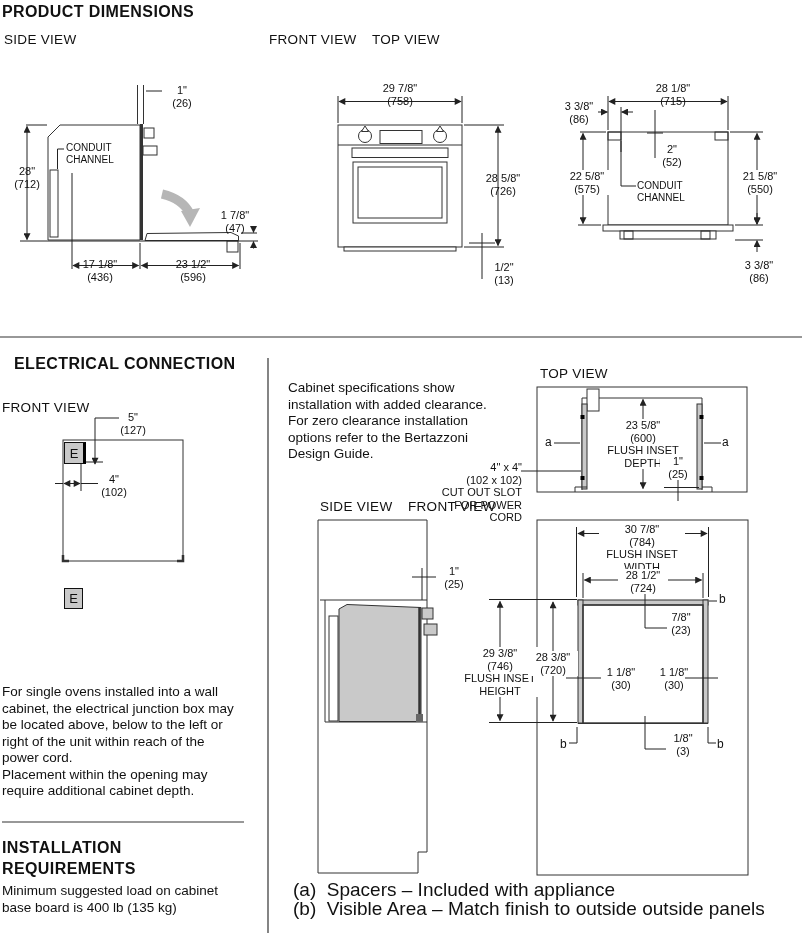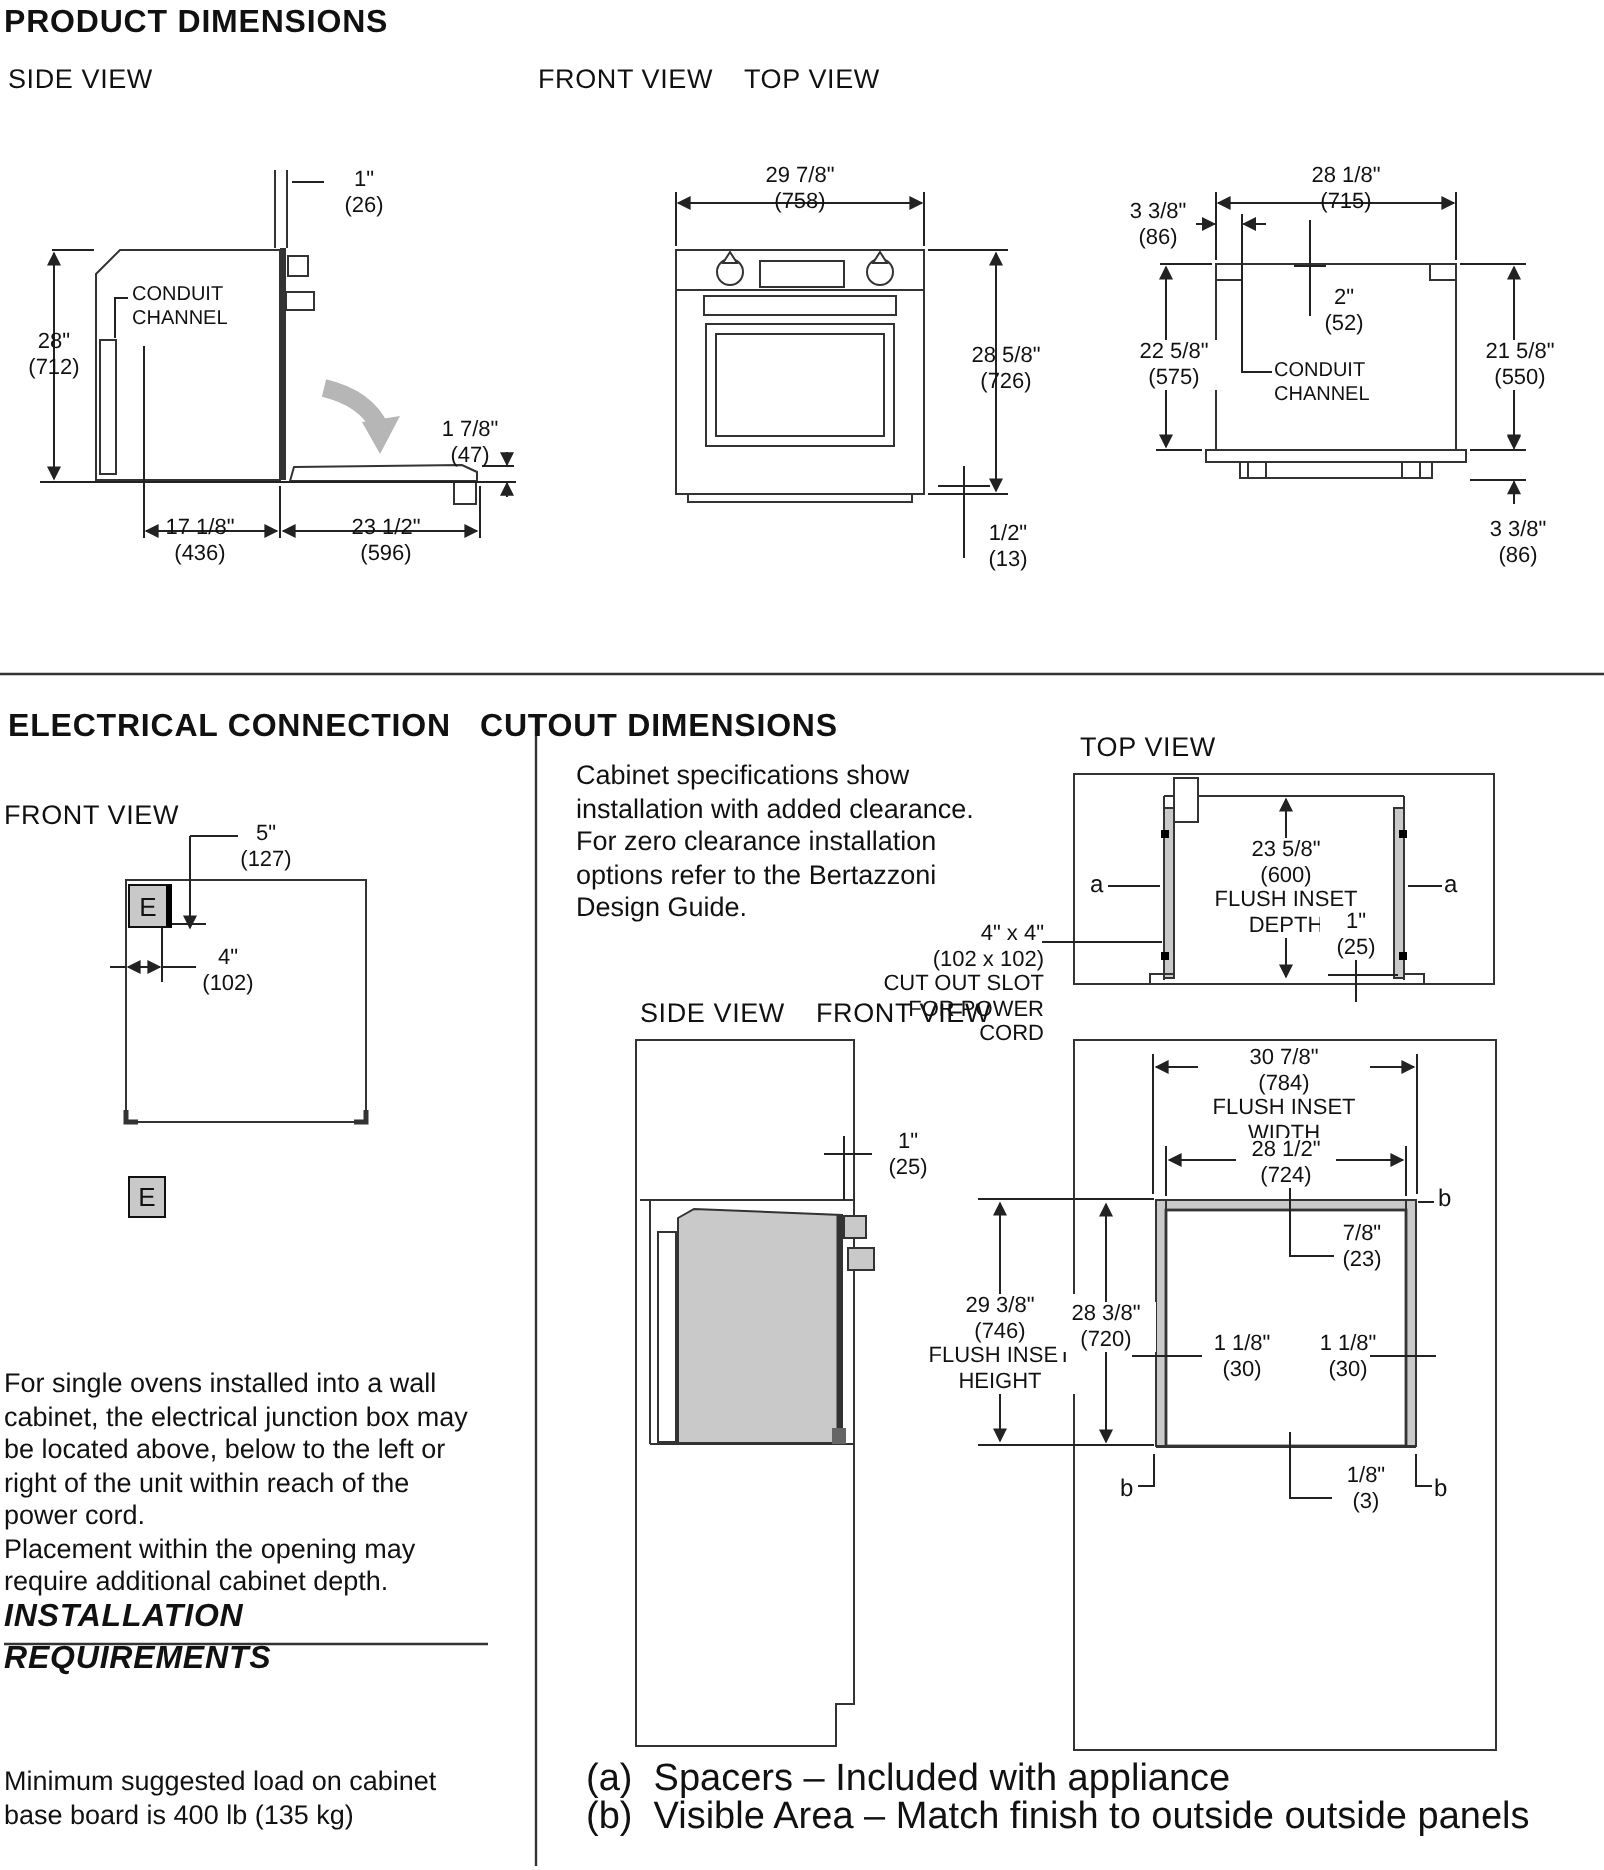--- a/index.html
+++ b/index.html
@@ -248,38 +248,37 @@
 (52)</div>
   <div class="dim bg" style="left:562px;top:170px;width:50px;">22 5/8"
 (575)</div>
   <div class="dim bg" style="left:735px;top:170px;width:50px;">21 5/8"
 (550)</div>
   <div class="small-note" style="left:637px;top:180px;">CONDUIT
 CHANNEL</div>
   <div class="dim" style="left:736px;top:259px;width:46px;">3 3/8"
 (86)</div>
 
-  <div class="h1" style="left:4px;top:353px;">ELECTRICAL CONNECTION</div>
-  <div class="h1" style="left:240px;top:353px;">CUTOUT DIMENSIONS</div>
+  <div class="h1" style="left:14px;top:353px;">ELECTRICAL CONNECTION</div>
   <div class="view-label" style="left:2px;top:400px;">FRONT VIEW</div>
   <div class="dim" style="left:113px;top:411px;width:40px;">5"
 (127)</div>
   <div class="dim" style="left:94px;top:473px;width:40px;">4"
 (102)</div>
   <div class="e-box" style="left:64px;top:442px;width:18px;height:20px;border-right:3px solid #000;">E</div>
   <div class="e-box" style="left:64px;top:588px;width:17px;height:19px;">E</div>
   <div class="para" style="left:2px;top:684px;width:270px;">For single ovens installed into a wall
 cabinet, the electrical junction box may
 be located above, below to the left or
 right of the unit within reach of the
 power cord.
 Placement within the opening may
 require additional cabinet depth.</div>
 
-  <div class="h1" style="left:2px;top:798px;font-style:italic;">INSTALLATION
+  <div class="h1" style="left:2px;top:837px;">INSTALLATION
 REQUIREMENTS</div>
   <div class="para" style="left:2px;top:883px;width:264px;">Minimum suggested load on cabinet
 base board is 400 lb (135 kg)</div>
 
   <div class="para" style="left:288px;top:380px;width:210px;">Cabinet specifications show
 installation with added clearance.
 For zero clearance installation
 options refer to the Bertazzoni
 Design Guide.</div>
   <div class="view-label" style="left:540px;top:366px;">TOP VIEW</div>

